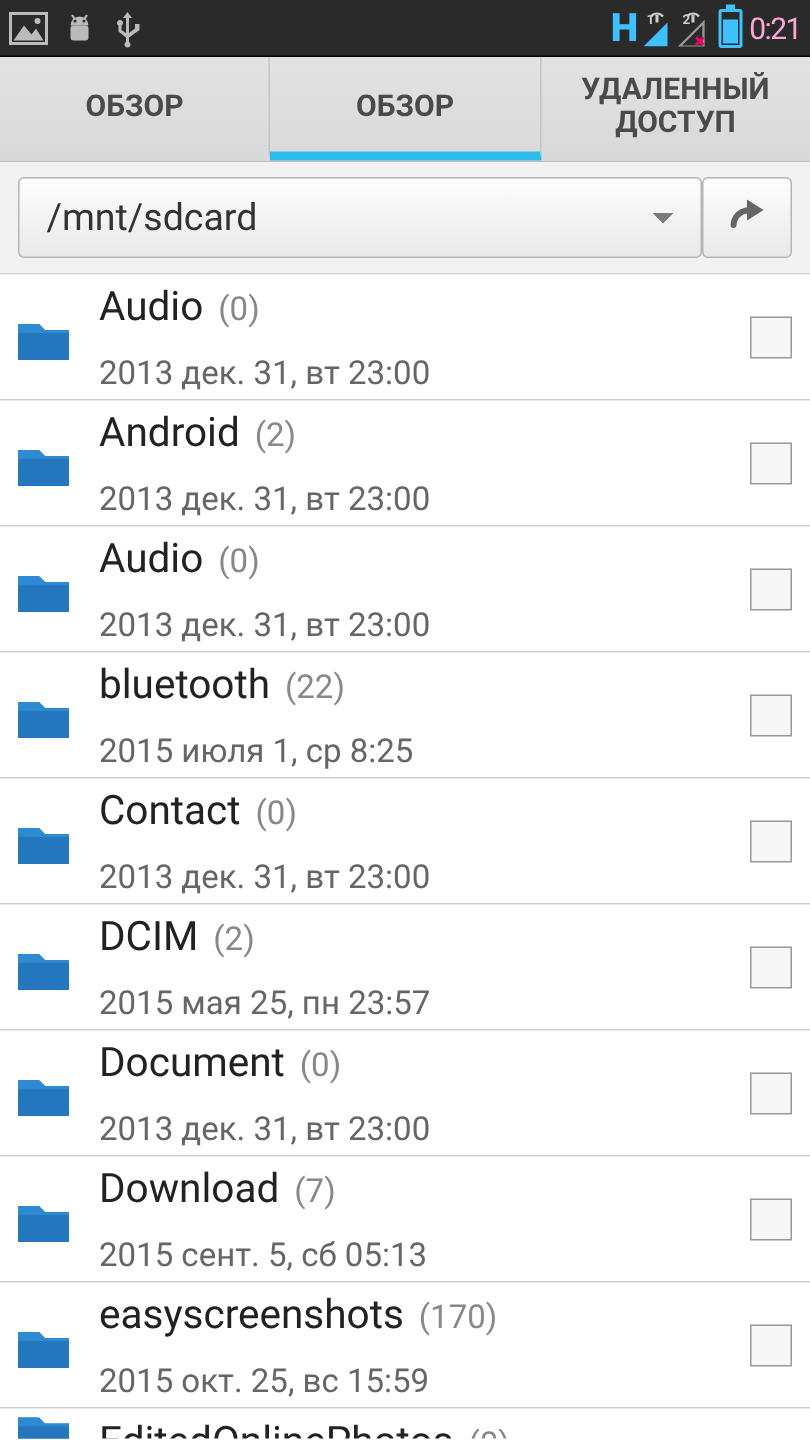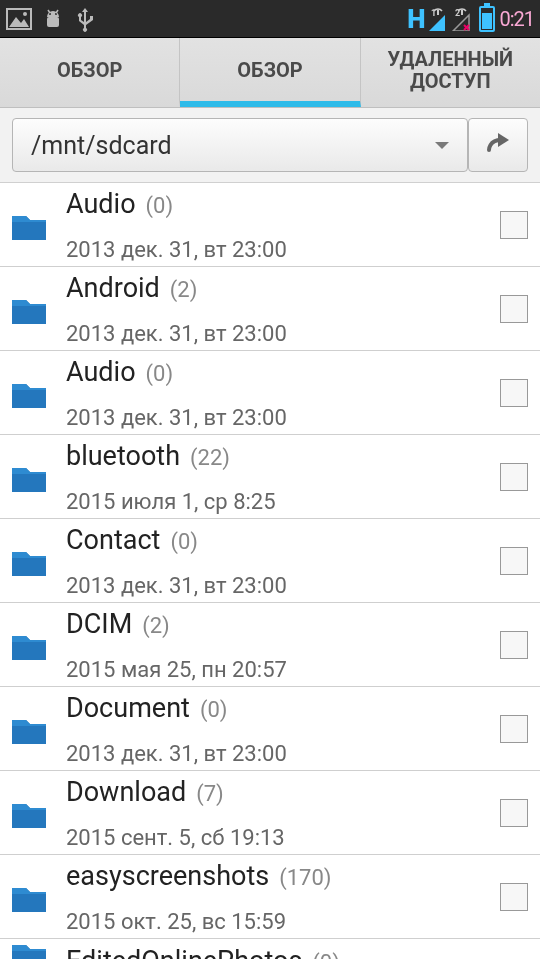--- a/index.html
+++ b/index.html
@@ -328,21 +328,21 @@
           <path d="M4 12 h14 l4 4 h16 v20 h-34 z" fill="#1a6aa8"></path>
           <path d="M4 12 h14 l4 4 h16 v4 h-34 z" fill="#2e8bd1"></path>
           <rect x="4" y="18" width="34" height="18" fill="#2477bd"></rect>
         </svg>
     </span>
     <div class="file-text">
       <div class="file-name-line">
         <span class="file-name">DCIM</span>
         <span class="file-count">(2)</span>
       </div>
-      <span class="file-date">2015 мая 25, пн 20:57</span>
+      <span class="file-date">2015 мая 25, пн 23:57</span>
     </div>
     <span class="checkbox"></span>
   </div>
 
   <div class="file-row">
     <span class="folder-icon">
       <svg width="42" height="42" viewBox="0 0 42 42">
           <path d="M4 12 h14 l4 4 h16 v20 h-34 z" fill="#1a6aa8"></path>
           <path d="M4 12 h14 l4 4 h16 v4 h-34 z" fill="#2e8bd1"></path>
           <rect x="4" y="18" width="34" height="18" fill="#2477bd"></rect>
@@ -364,21 +364,21 @@
           <path d="M4 12 h14 l4 4 h16 v20 h-34 z" fill="#1a6aa8"></path>
           <path d="M4 12 h14 l4 4 h16 v4 h-34 z" fill="#2e8bd1"></path>
           <rect x="4" y="18" width="34" height="18" fill="#2477bd"></rect>
         </svg>
     </span>
     <div class="file-text">
       <div class="file-name-line">
         <span class="file-name">Download</span>
         <span class="file-count">(7)</span>
       </div>
-      <span class="file-date">2015 сент. 5, сб 19:13</span>
+      <span class="file-date">2015 сент. 5, сб 05:13</span>
     </div>
     <span class="checkbox"></span>
   </div>
 
   <div class="file-row">
     <span class="folder-icon">
       <svg width="42" height="42" viewBox="0 0 42 42">
           <path d="M4 12 h14 l4 4 h16 v20 h-34 z" fill="#1a6aa8"></path>
           <path d="M4 12 h14 l4 4 h16 v4 h-34 z" fill="#2e8bd1"></path>
           <rect x="4" y="18" width="34" height="18" fill="#2477bd"></rect>

